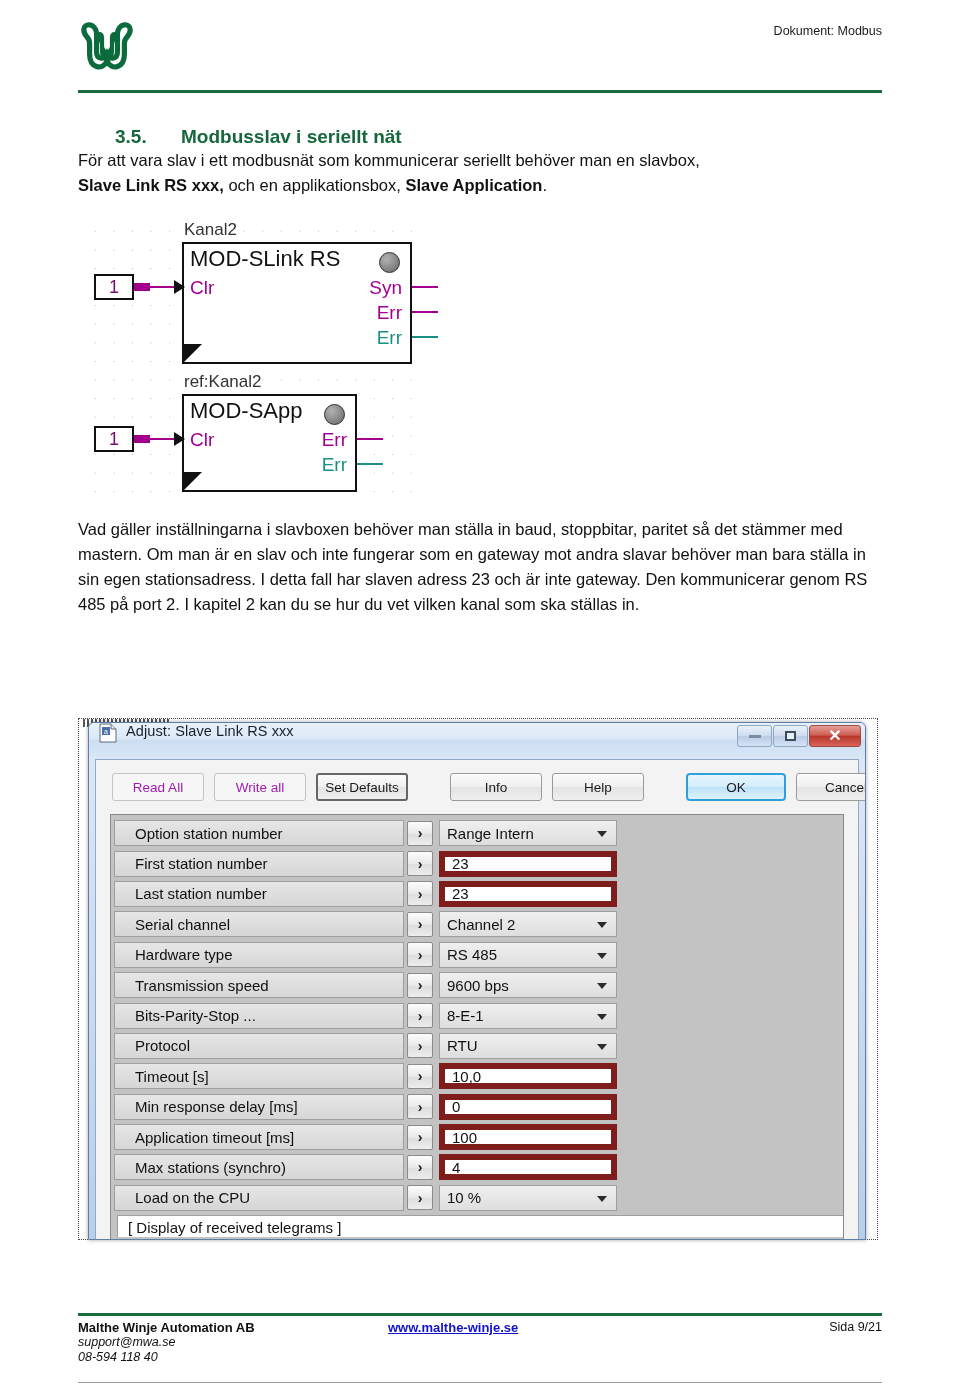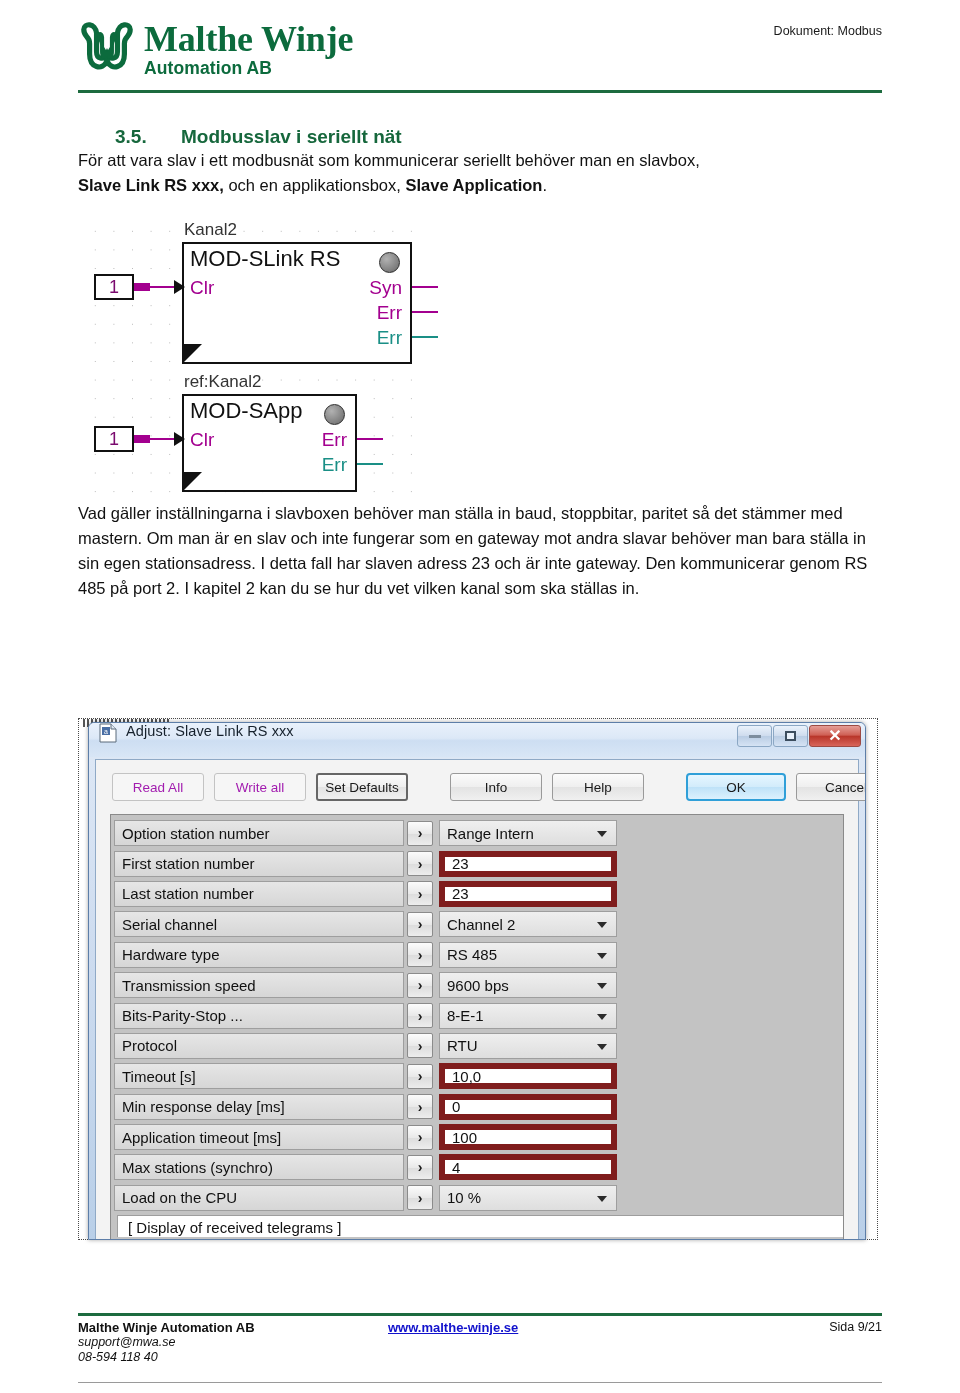--- a/index.html
+++ b/index.html
@@ -43,21 +43,21 @@
     font-size: 19px; font-weight: bold; color: #16673c;
     display: flex;
   }
   .h2 .num { width: 66px; flex: 0 0 66px; }
 
   .para {
     margin: 0 78px; font-size: 16.5px; color: #111;
     line-height: 25px;
   }
   .para.p1 { }
-  .para.p2 { margin-top: 0; }
+  .para.p2 { margin-top: 16px; }
   .para b { font-weight: bold; }
 
   
   .fbd {
     position: relative; margin: 18px 0 0 82px;
     width: 335px; height: 285px;
     background-color: #ffffff;
     background-image: radial-gradient(#b9b9b9 0.8px, transparent 0.9px);
     background-size: 18.6px 18.6px;
     background-position: 4px 6px;
@@ -185,21 +185,21 @@
     position: absolute; left: 14px; right: 14px; top: 54px; bottom: 0;
     background: #c3c3c3; border: 1px solid #8a8a8a; border-bottom: none;
     padding: 3px 2px 0 3px;
     overflow: hidden;
   }
   .srow { display: flex; align-items: center; height: 30.4px; }
   .slabel {
     flex: 0 0 290px; height: 26px; margin-right: 3px;
     background: linear-gradient(to bottom,#e6e6e6,#d6d6d6);
     border: 1px solid #9e9e9e;
-    display: flex; align-items: center; padding-left: 7px;
+    display: flex; align-items: center; padding-left: 20px;
     font-size: 15px; color: #111;
     font-family: "Liberation Sans", sans-serif;
   }
   .sexp {
     flex: 0 0 26px; height: 25px; margin-right: 6px;
     border: 1px solid #8b8b8b; border-radius: 2px;
     background: linear-gradient(to bottom,#fcfcfc,#e9e9e9 50%,#dcdcdc 51%,#ededed);
     display: flex; align-items: center; justify-content: center;
     font-size: 14px; color: #1a1a1a; font-weight: bold;
   }
@@ -262,24 +262,20 @@
           <path d="M10 20 C 10 8, 30 8, 32 26 L 32 58 C 32 70, 44 74, 50 62
                    C 56 74, 68 70, 68 58 L 68 26 C 70 8, 90 8, 90 20
                    C 90 34, 80 30, 80 44 L 80 62 C 80 86, 58 92, 50 74
                    C 42 92, 20 86, 20 62 L 20 44 C 20 30, 10 34, 10 20 Z" fill="none" stroke="#0c6b3d" stroke-width="9"></path>
           <path d="M33 30 C 33 22, 44 22, 45 33 L 45 50 L 50 58 L 55 50 L 55 33
                    C 56 22, 67 22, 67 30 C 67 40, 62 38, 62 47 L 62 58
                    C 62 72, 52 74, 50 66 C 48 74, 38 72, 38 58 L 38 47
                    C 38 38, 33 40, 33 30 Z" fill="#0c6b3d"></path>
         </svg>
       </div>
-      <div class="logo-txt">
-        <div class="logo-title">Malthe Winje</div>
-        <div class="logo-sub">Automation AB</div>
-      </div>
     </div>
     <div class="doc-label">Dokument: Modbus</div>
     <div class="hdr-rule"></div>
   </div>
 
   <div class="content">
 
     <div class="h2">
       <span class="num">3.5.</span>
       <span>Modbusslav i seriellt nät</span>

